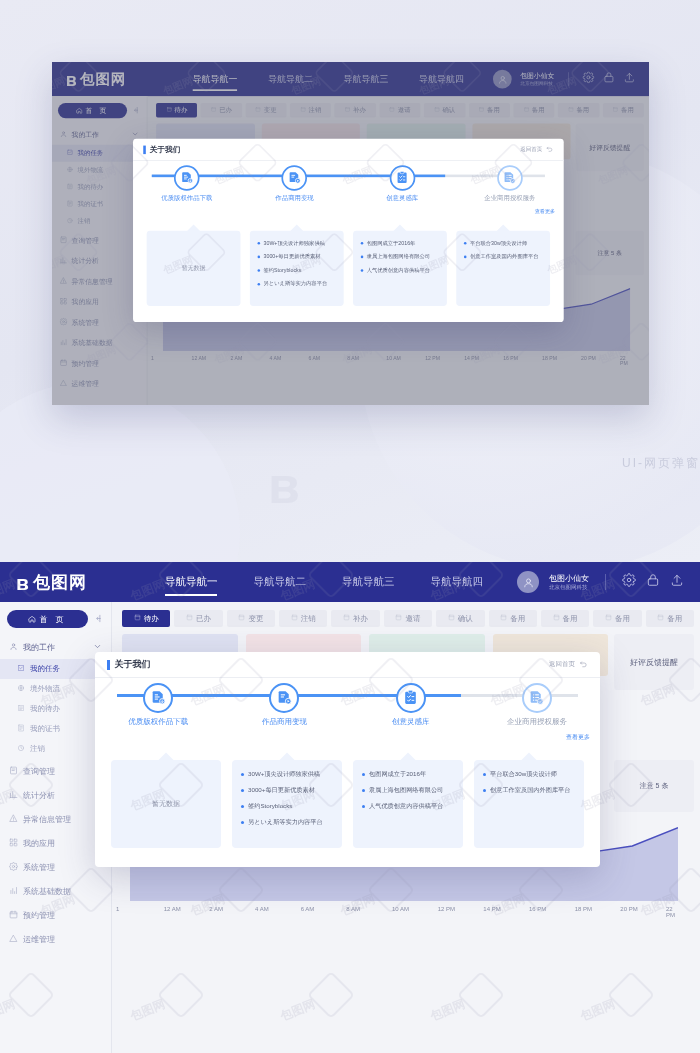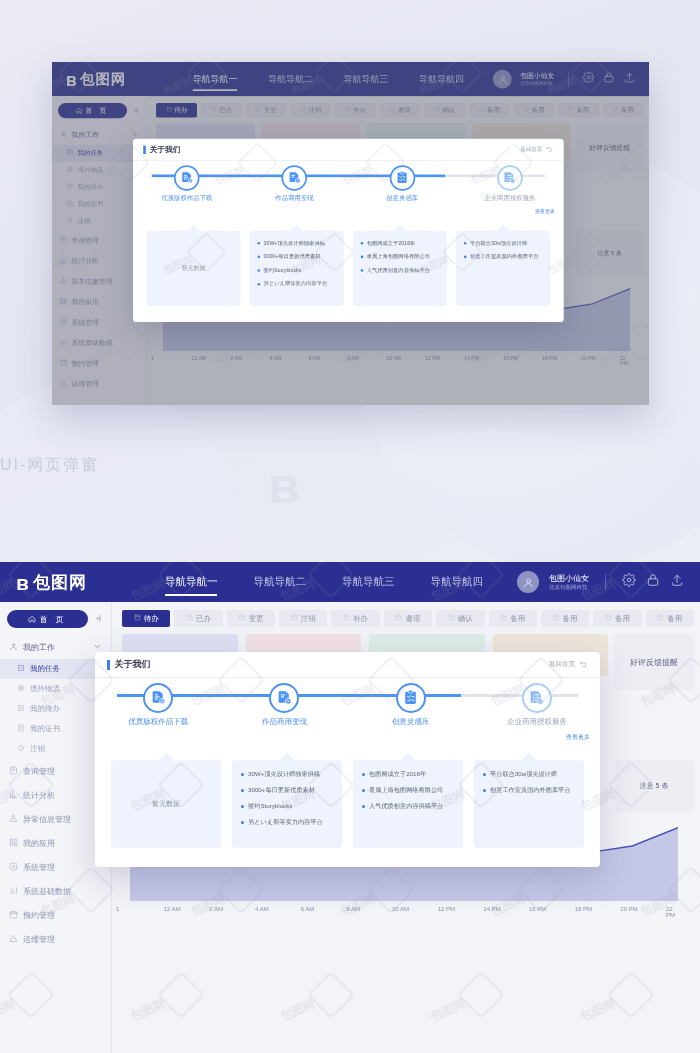--- a/index.html
+++ b/index.html
@@ -27,21 +27,21 @@
     width: 300px; height: 300px; border-radius: 50%;
     background: #e9ebf6; opacity: .7;
   }
   .wm-big {
     position: absolute; left: 268px; top: 455px;
     font-size: 52px; color: #d9dbe8; opacity: .55;
     font-weight: bold; letter-spacing: -2px;
   }
   .caption {
     position: absolute; left: 0; top: 455px; width: 700px;
-    text-align: left; font-size: 16px; color: #c9ccdd;
+    text-align: right; font-size: 12px; color: #c9ccdd;
     letter-spacing: 2px;
   }
 
   
   .mock {
     position: absolute; left: 52px; top: 62px;
     width: 597px; height: 343px;
     box-shadow: 0 14px 34px rgba(60,62,120,.22);
     overflow: hidden; background: #f2f3f7;
   }

